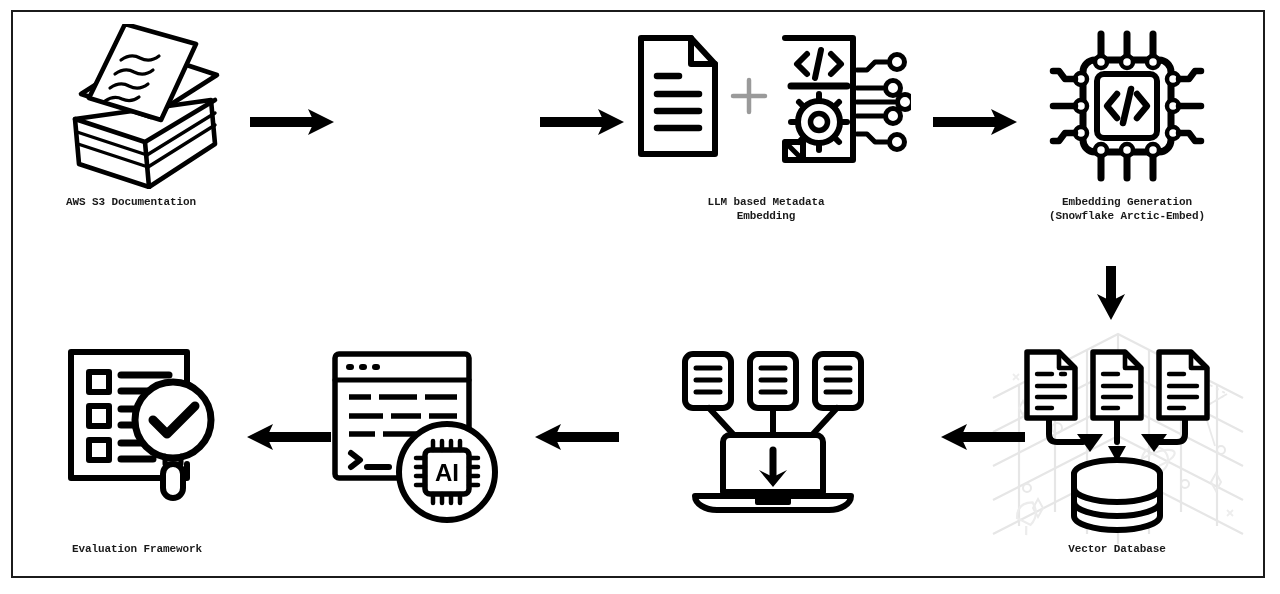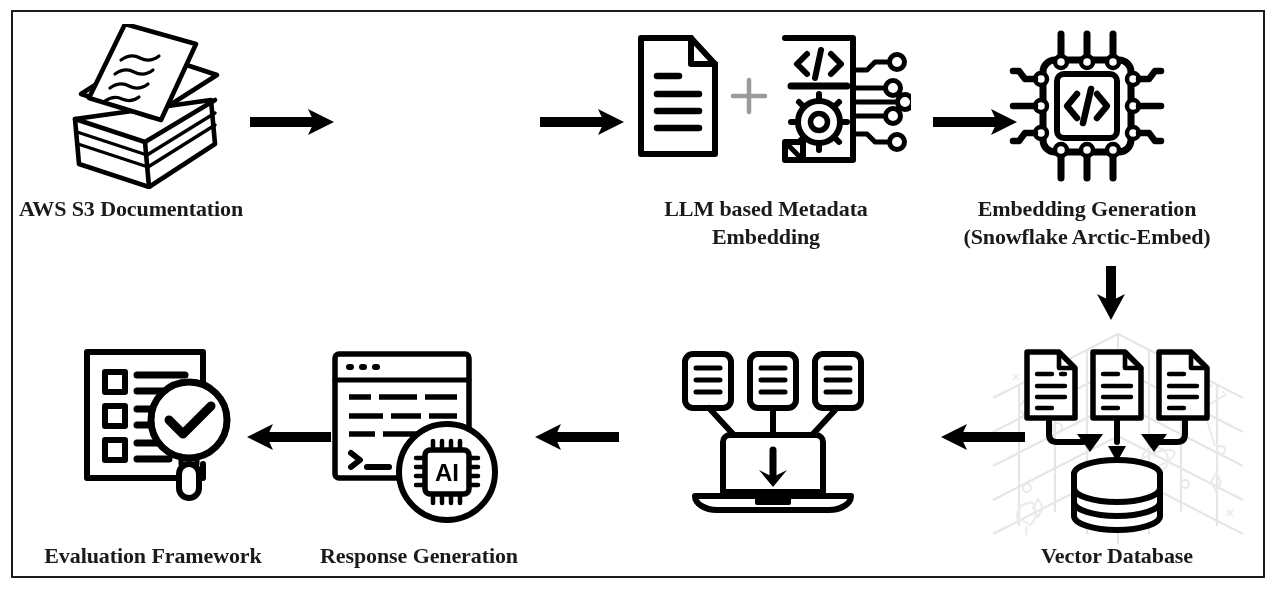--- a/index.html
+++ b/index.html
@@ -37,23 +37,23 @@
   .icon-wrap {
     position: absolute;
     display: flex;
     align-items: flex-end;
     justify-content: center;
   }
   .icon-wrap svg { display: block; }
   .node-label {
     position: absolute;
     text-align: center;
-    font-family: Liberation Serif, serif;
+    font-family: Liberation Mono, monospace;
     font-weight: bold;
-    font-size: 22px;
+    font-size: 11px;
     line-height: 1.28;
     color: #1a1a1a;
     letter-spacing: -0.1px;
     white-space: pre-line;
   }
   .arrow {
     position: absolute;
   }
   .arrow svg { display: block; }
   .vdb-bg {
@@ -175,21 +175,21 @@
 Embedding</div>
     </div>
 
     <div class="arrow" style="left:912px; top:91px; width:102px; height:38px;">
       <svg width="102" height="38" viewBox="0 0 102 38">
         <path d="M8 19 L74 19" stroke="#000" stroke-width="10" stroke-linecap="butt"></path>
         <path d="M66 6 L92 19 L66 32 L72 19 Z" fill="#000"></path>
       </svg>
     </div>
 
-    <div class="node" style="left:940px; top:0px; width:268px; height:236px;">
+    <div class="node" style="left:980px; top:0px; width:268px; height:236px;">
       <div class="icon-wrap" style="left:56px; top:14px; width:156px; height:160px;">
         <svg width="156" height="160" viewBox="0 0 156 160" fill="none" stroke="#000" stroke-width="7" stroke-linejoin="round" stroke-linecap="round">
 
           <rect x="34" y="34" width="88" height="92" rx="12" fill="#fff" stroke-width="7"></rect>
           <rect x="48" y="48" width="60" height="64" rx="7" fill="#fff" stroke-width="6"></rect>
 
           <g stroke-width="6.5" fill="none" stroke-linecap="round" stroke-linejoin="round">
             <path d="M68 68 L58 80 L68 92"></path>
             <path d="M88 68 L98 80 L88 92"></path>
             <path d="M82 63 L74 97"></path>
@@ -459,31 +459,30 @@
               <path d="M96 139 L87 139"></path>
             <path d="M140 112 L149 112"></path>
               <path d="M140 121 L149 121"></path>
             <path d="M140 130 L149 130"></path>
               <path d="M140 139 L149 139"></path>
           </g>
 
           <text x="118" y="135" font-family="Liberation Sans, sans-serif" font-size="24" font-weight="bold" fill="#000" stroke="none" text-anchor="middle">AI</text>
         </svg>
       </div>
-      <div class="node-label" style="left:-6px; top:230px; width:252px;">Response Generation</div>
     </div>
 
     <div class="arrow" style="left:224px; top:406px; width:102px; height:38px;">
       <svg width="102" height="38" viewBox="0 0 102 38">
         <path d="M28 19 L94 19" stroke="#000" stroke-width="10" stroke-linecap="butt"></path>
         <path d="M36 6 L10 19 L36 32 L30 19 Z" fill="#000"></path>
       </svg>
     </div>
 
-    <div class="node" style="left:0px; top:300px; width:248px; height:262px;margin-left:16px;">
+    <div class="node" style="left:0px; top:300px; width:248px; height:262px;">
       <div class="icon-wrap" style="left:40px; top:32px; width:176px; height:160px;">
         <svg width="176" height="160" viewBox="0 0 176 160" fill="none" stroke="#000" stroke-width="6" stroke-linejoin="round" stroke-linecap="round">
 
           <path d="M18 8 L134 8 L134 50 M134 120 L134 134 L18 134 L18 8" fill="#fff"></path>
 
           <g>
             <rect x="36" y="28" width="20" height="20" fill="#fff" stroke-width="6"></rect>
             <path d="M68 31 L116 31" stroke-width="7"></path>
             <path d="M68 47 L100 47" stroke-width="7"></path>
           </g>

